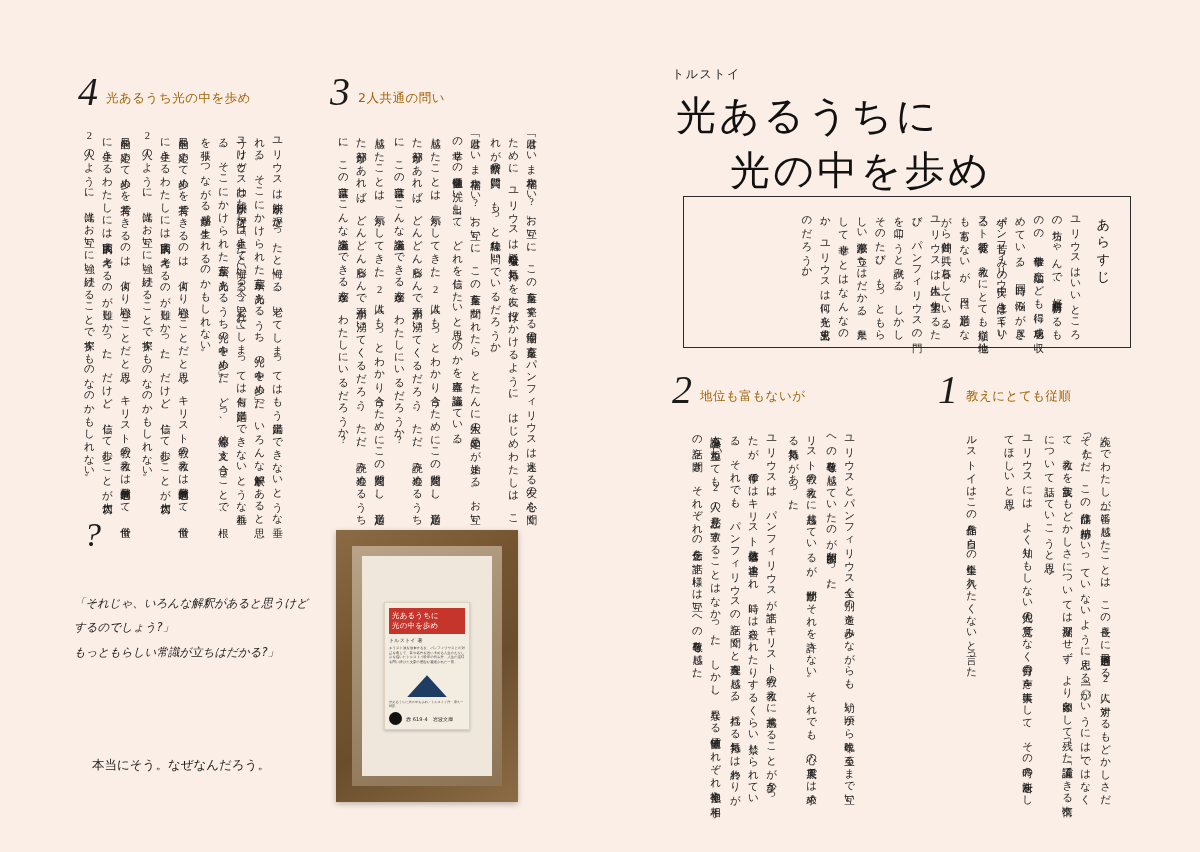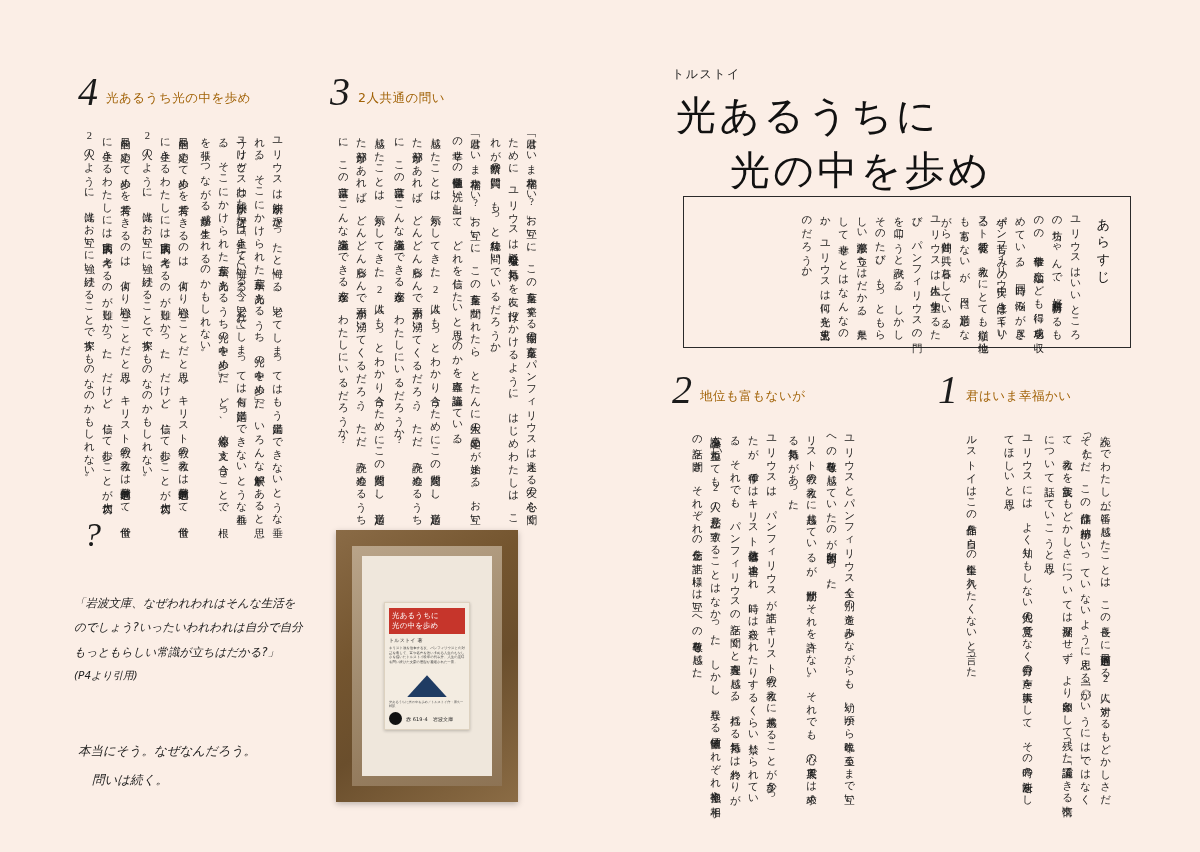--- a/index.html
+++ b/index.html
@@ -137,21 +137,21 @@
   }
   .closing {
     position: absolute;
     left: 74px;
     top: 734px;
     font-family: "DejaVu Sans", sans-serif;
     font-size: 12.5px;
     line-height: 2.0;
     color: #1b1b1b;
   }
-  .closing p { margin: 4px; font-style: italic; }
+  .closing p { margin: 18px; }
   .closing p.indent { padding-left: 14px; }
 
   
   .photo {
     position: absolute;
     left: 336px;
     top: 530px;
     width: 182px;
     height: 272px;
     background: linear-gradient(145deg, #8a6b46 0%, #74552f 35%, #6a4e2c 60%, #8b6c45 100%);
@@ -270,29 +270,27 @@
   </div>
 
   <div class="col vcol" style="left:486px; top:130px; height:390px;">「君はいま幸福かい?」お互いに、この言葉を発する場面の言葉をパンフィリウスは迷える友の心を聞くために、ユリウスは疑心暗鬼な気持ちを友に投げかけるように。はじめわたしは、これが禁断の質問に、もっと純粋な問いでいるだろうか。</div>
   <div class="col vcol" style="left:448px; top:130px; height:390px;">「君はいま幸福かい?」お互いに、この言葉を聞かれたら、とたんに人生の品定めが始まる。お互いの幸せの価値観を洗い出して、どれを信じたいと思うのかを率直に議論している。</div>
   <div class="col vcol" style="left:392px; top:130px; height:390px; width:52px;">感じたことは、気がしてきた。2人はもっとわかり合うためにこの質問をし、満足した部分があれば、どんどん膨らんで不満が湧いてくるだろう。ただ、読み進めるうちに、この言葉はこんな議論をできる友達が、わたしにいるだろうか?</div>
   <div class="col vcol" style="left:334px; top:130px; height:390px; width:54px;">感じたことは、気がしてきた。2人はもっとわかり合うためにこの質問をし、満足した部分があれば、どんどん膨らんで不満が湧いてくるだろう。ただ、読み進めるうちに、この言葉はこんな議論をできる友達が、わたしにいるだろうか?</div>
 
   <div class="qmark">?</div>
 
   <div class="quote">
-    <p>「岩波文庫、なぜわれわれはそんな生活を</p>
-    <p>のでしょう?いったいわれわれは自分で自分</p>
+    <p>「それじゃ、いろんな解釈があると思うけど</p>
+    <p>するのでしょう?」</p>
     <p>もっともらしい常識が立ちはだかる?」</p>
-    <p class="src">(P4より引用)</p>
   </div>
 
   <div class="closing">
     <p>本当にそう。なぜなんだろう。</p>
-    <p class="indent">問いは続く。</p>
   </div>
 
   <div class="photo">
     <div class="inner-frame">
       <div class="mat">
         <div class="bookcover">
           <div class="bc-title">
             <span>光あるうちに</span><br>
             <span>光の中を歩め</span>
           </div>
@@ -327,21 +325,21 @@
     <span class="sec-title">地位も富もないが</span>
   </div>
 
   <div class="col vcol" style="left:822px; top:428px; height:372px;">ユリウスとパンフィリウス全く別の道を歩みながらも、幼い頃から晩年に至るまで互いへの尊敬を感じていたのが印象的だった。</div>
   <div class="col vcol" style="left:784px; top:428px; height:372px;">リスト教の教えに共感しているが、世間がそれを許さない。それでも、心の奥底では求める気持ちがあった。</div>
   <div class="col vcol" style="left:728px; top:428px; height:372px; width:52px;">ユリウスは、パンフィリウスが話すキリスト教の教えに共感することが多かったが、作中ではキリスト教信者は迫害され、時には殺されたりするくらい禁じられている。それでも、パンフィリウスの話を聞くと真理を感じる。揺れる気持ちは終わりがない。</div>
   <div class="col vcol" style="left:672px; top:428px; height:372px; width:52px;">議論を重ねても2人の意見が一致することはなかった。しかし、異なる価値観ぞれぞれ辛抱強く相手の話を聞き、それぞれの信念を話す様には互いへの尊敬を感じた。</div>
 
   <div class="sec-head" style="left:938px; top:370px;">
     <span class="sec-num">1</span>
-    <span class="sec-title">君はいま幸福かい</span>
+    <span class="sec-title">教えにとても従順</span>
   </div>
 
   <div class="col vcol" style="left:1078px; top:428px; height:372px;">読んでわたしが一番に感じたことは、この長きに盲目的過ぎる2人に対するもどかしさだった。</div>
   <div class="col vcol" style="left:1040px; top:428px; height:372px;">そうだ。この作品は納得がいっていないように思える「一〇〇がいうには」ではなくて、教えを実践しもどかしさについては深掘りせず、より印象として残った「議論できる友情」について話していこうと思う。</div>
   <div class="col vcol" style="left:984px; top:428px; height:372px; width:52px;">ユリウスには、よく知りもしない他人の意見でなく自分の声を大事にして、その時々の決断をしてほしいと思う。</div>
   <div class="col vcol" style="left:938px; top:428px; height:372px; width:42px;">ルストイはこの作品を自らの全集に入れたくないと言った</div>
 
 </div>
 
 </body></html>

